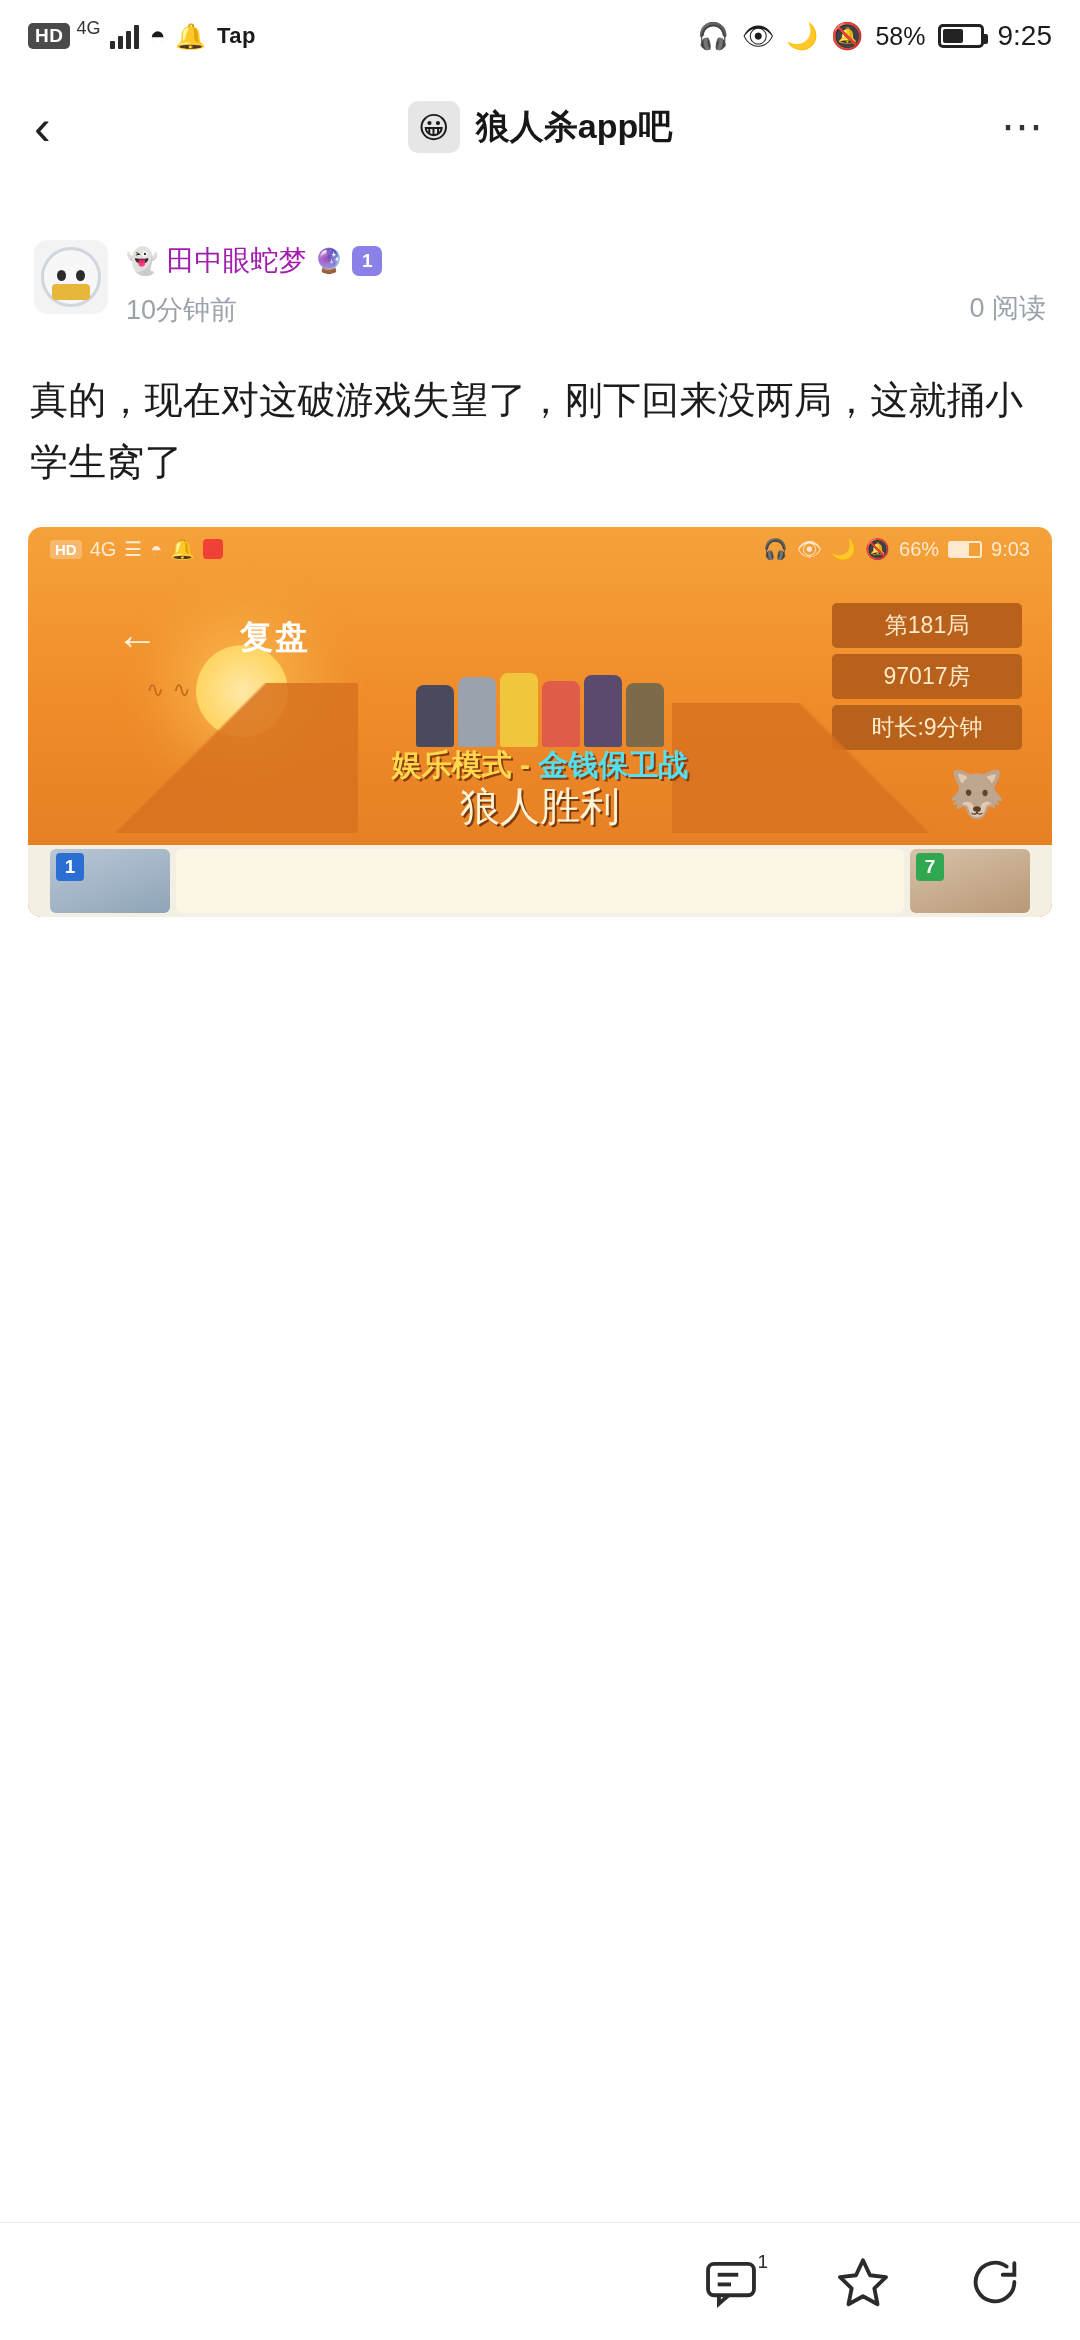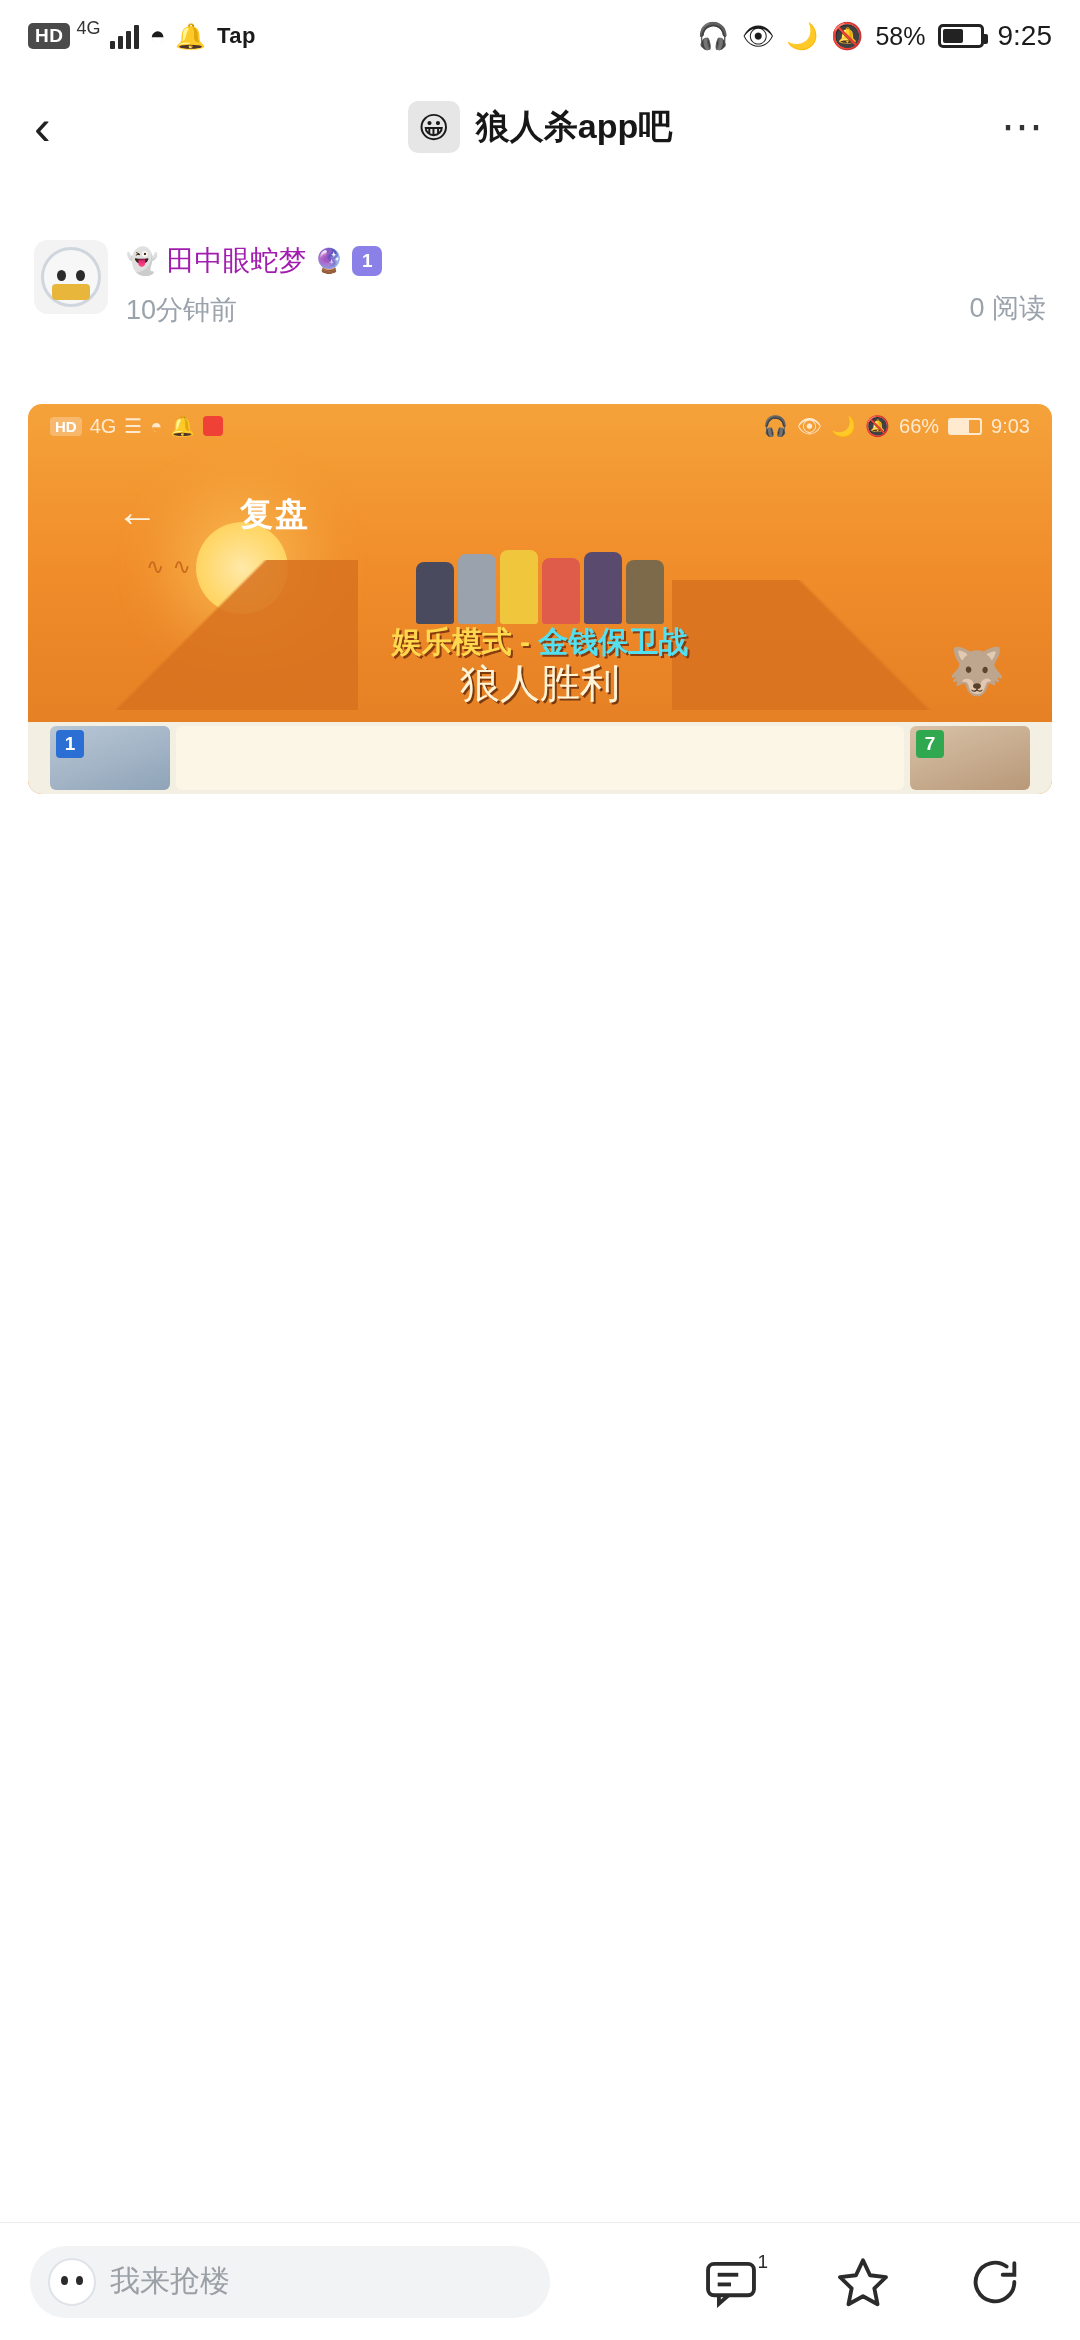--- a/index.html
+++ b/index.html
@@ -298,20 +298,21 @@
       <span class="author-name">田中眼蛇梦</span>
       <span class="deco-ic">🔮</span>
       <span class="badge-lv">1</span>
     </div>
     <div class="post-time">10分钟前</div>
   </div>
   <div class="read-count">0 阅读</div>
 </div>
 
 <div class="post-body">
+  <p>真的，现在对这破游戏失望了，刚下回来没两局，这就捅小学生窝了</p>
 </div>
 
 <div class="post-image">
   <div class="pi-status">
     <span class="l">
       <span class="pi-hd">HD</span>
       <span>4G</span>
       <span>☰</span>
       <span>◓</span>
       <span>🔔</span>
@@ -328,20 +329,25 @@
         </span>
       <span>9:03</span>
     </span>
   </div>
 
   <div class="pi-sun"></div>
   <div class="pi-birds">∿∿</div>
   <div class="pi-back">←</div>
   <div class="pi-title">复盘</div>
 
+  <div class="pi-info">
+    <div>第181局</div>
+    <div>97017房</div>
+    <div>时长:9分钟</div>
+  </div>
 
   <div class="pi-mountain"></div>
   <div class="pi-chars">
     <span class="c1"></span>
       <span class="c2"></span>
       <span class="c3"></span>
     <span class="c4"></span>
       <span class="c5"></span>
       <span class="c6"></span>
   </div>
@@ -357,24 +363,20 @@
       <span class="pi-num blue">1</span>
     </div>
     <div class="pi-card mid"></div>
     <div class="pi-card slot7">
       <span class="pi-num green">7</span>
     </div>
   </div>
 </div>
 
 <div class="bottombar">
-  <div class="reply-box">
-    <span class="reply-avatar"></span>
-    <span class="reply-ph">我来抢楼</span>
-  </div>
   <div class="bb-icons">
     <div class="bb-ic">
       <svg viewBox="0 0 24 24" fill="none" stroke="currentColor" stroke-width="1.6">
         <rect x="2.5" y="4.5" width="19" height="13" rx="2.5"></rect>
         <line x1="6.5" y1="9" x2="15" y2="9"></line>
           <line x1="6.5" y1="13" x2="12" y2="13"></line>
         <path d="M7 17.5 L7 21 L11 17.5"></path>
       </svg>
       <span class="bb-badge">1</span>
     </div>

